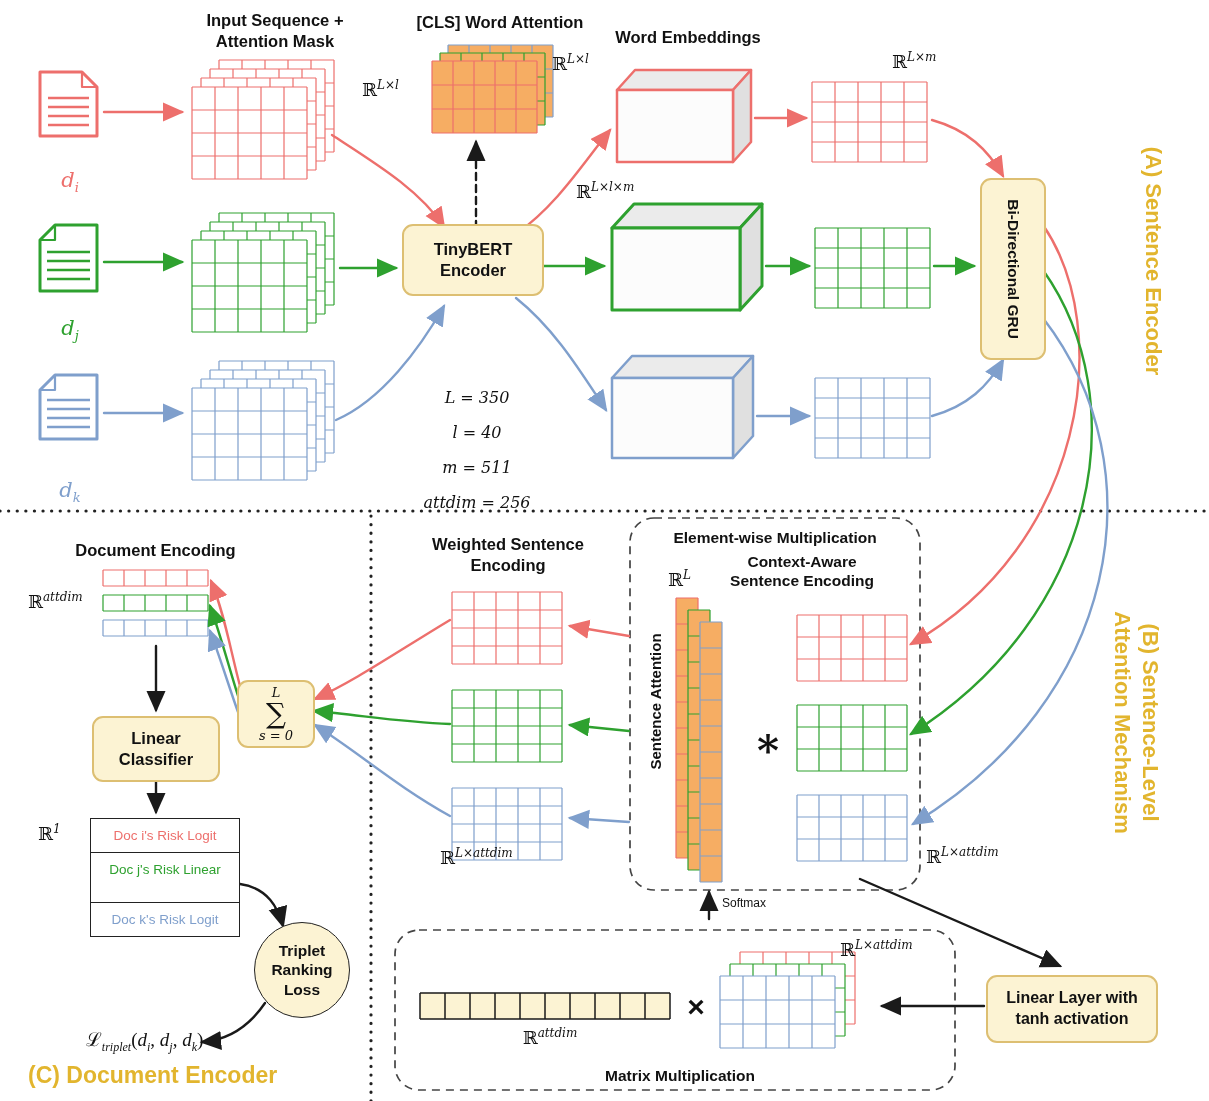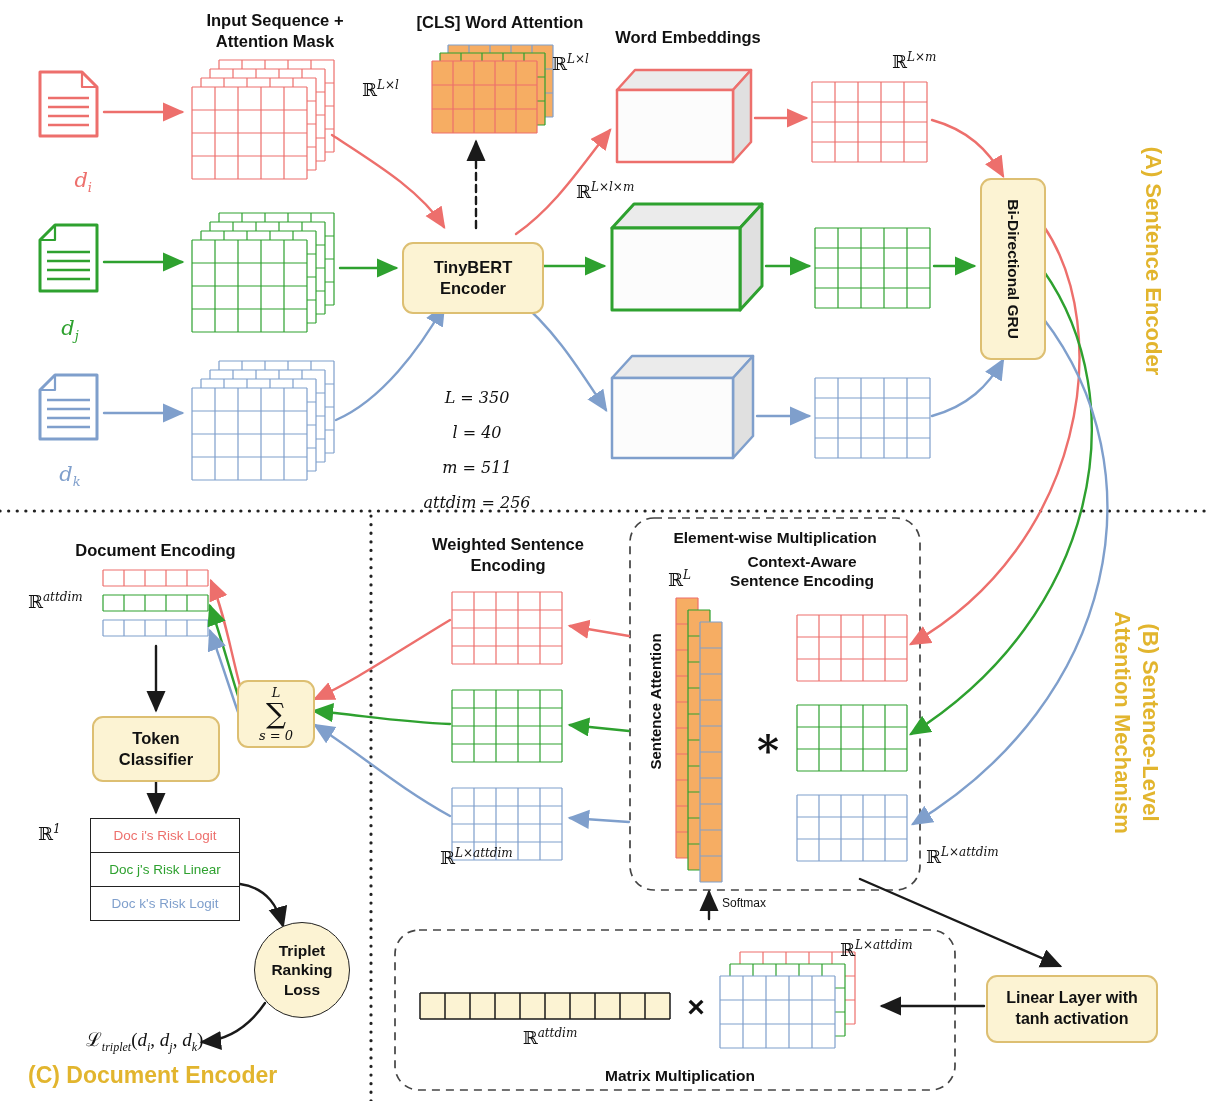--- a/index.html
+++ b/index.html
@@ -26,21 +26,21 @@
   .logit-table{position:absolute;border:1.4px solid #222;background:#fff;}
   .logit-row{height:33px;display:flex;align-items:center;justify-content:center;font-size:13.5px;}
   .logit-row + .logit-row{border-top:1.4px solid #222;}
   .circle{position:absolute;border-radius:50%;background:var(--c-box_fill);border:1.6px solid #222;
           display:flex;flex-direction:column;align-items:center;justify-content:center;
           font-weight:bold;font-size:15.5px;line-height:1.25;text-align:center;}
   .loss{font-family:Liberation Serif, serif;font-size:19px;}
   .loss sub{font-size:12px;font-style:italic;}
   .loss i{font-style:italic;}
   .loss .di sub{font-style:italic;}
-  .c-red{color:var(--c-red);text-align:right;} .c-green{color:var(--c-green);} .c-blue{color:var(--c-blue);}
+  .c-red{color:var(--c-red);} .c-green{color:var(--c-green);} .c-blue{color:var(--c-blue);margin-top:16px;}
   .sk-red{stroke:var(--c-red);} .sk-green{stroke:var(--c-green);} .sk-blue{stroke:var(--c-blue);} .sk-black{stroke:#1a1a1a;}
   .fl-red{fill:var(--c-red);} .fl-green{fill:var(--c-green);} .fl-blue{fill:var(--c-blue);} .fl-black{fill:#1a1a1a;}
   .arrow{fill:none;stroke-width:2.4;stroke-linecap:round;}
   .dashline{stroke-dasharray:7 5;}
 </style>
 </head>
 <body>
 
 <div class="canvas">
 
@@ -345,21 +345,21 @@
 <div class="lbl dlab c-red" style="left:48px;top:168px;width:44px">
   <i>d</i><sub>i</sub>
 </div>
 <div class="lbl dlab c-green" style="left:48px;top:316px;width:44px">
   <i>d</i><sub>j</sub>
 </div>
 <div class="lbl dlab c-blue" style="left:48px;top:462px;width:44px">
   <i>d</i><sub>k</sub>
 </div>
 
-<div class="ybox" style="left:402px;top:242px;width:138px;height:68px">
+<div class="ybox" style="left:402px;top:224px;width:138px;height:68px">
   <div>TinyBERT</div>
       <div>Encoder</div>
 </div>
 
 <div class="ybox" style="left:980px;top:178px;width:62px;height:178px">
   <span class="vwrap rot90" style="font-size:15.5px">Bi-Directional GRU</span>
 </div>
 
 <div class="lbl param" style="left:412px;top:380px;width:130px">
   <div>L = 350</div>
@@ -379,21 +379,21 @@
   <span>ℝ</span><sup>attdim</sup>
 </div>
 
 <div class="ybox" style="left:237px;top:680px;width:74px;height:64px">
   <div class="sum-top">L</div>
   <div class="sum-sig">∑</div>
   <div class="sum-bot">s = 0</div>
 </div>
 
 <div class="ybox" style="left:92px;top:716px;width:124px;height:62px">
-  <div>Token</div>
+  <div>Linear</div>
       <div>Classifier</div>
 </div>
 
 <div class="lbl math" style="left:38px;top:822px">
   <span>ℝ</span><sup>1</sup>
 </div>
 
 <div class="logit-table" style="left:90px;top:818px;width:148px">
   <div class="logit-row c-red">Doc i's Risk Logit</div>
   <div class="logit-row c-green">Doc j's Risk Linear</div>

